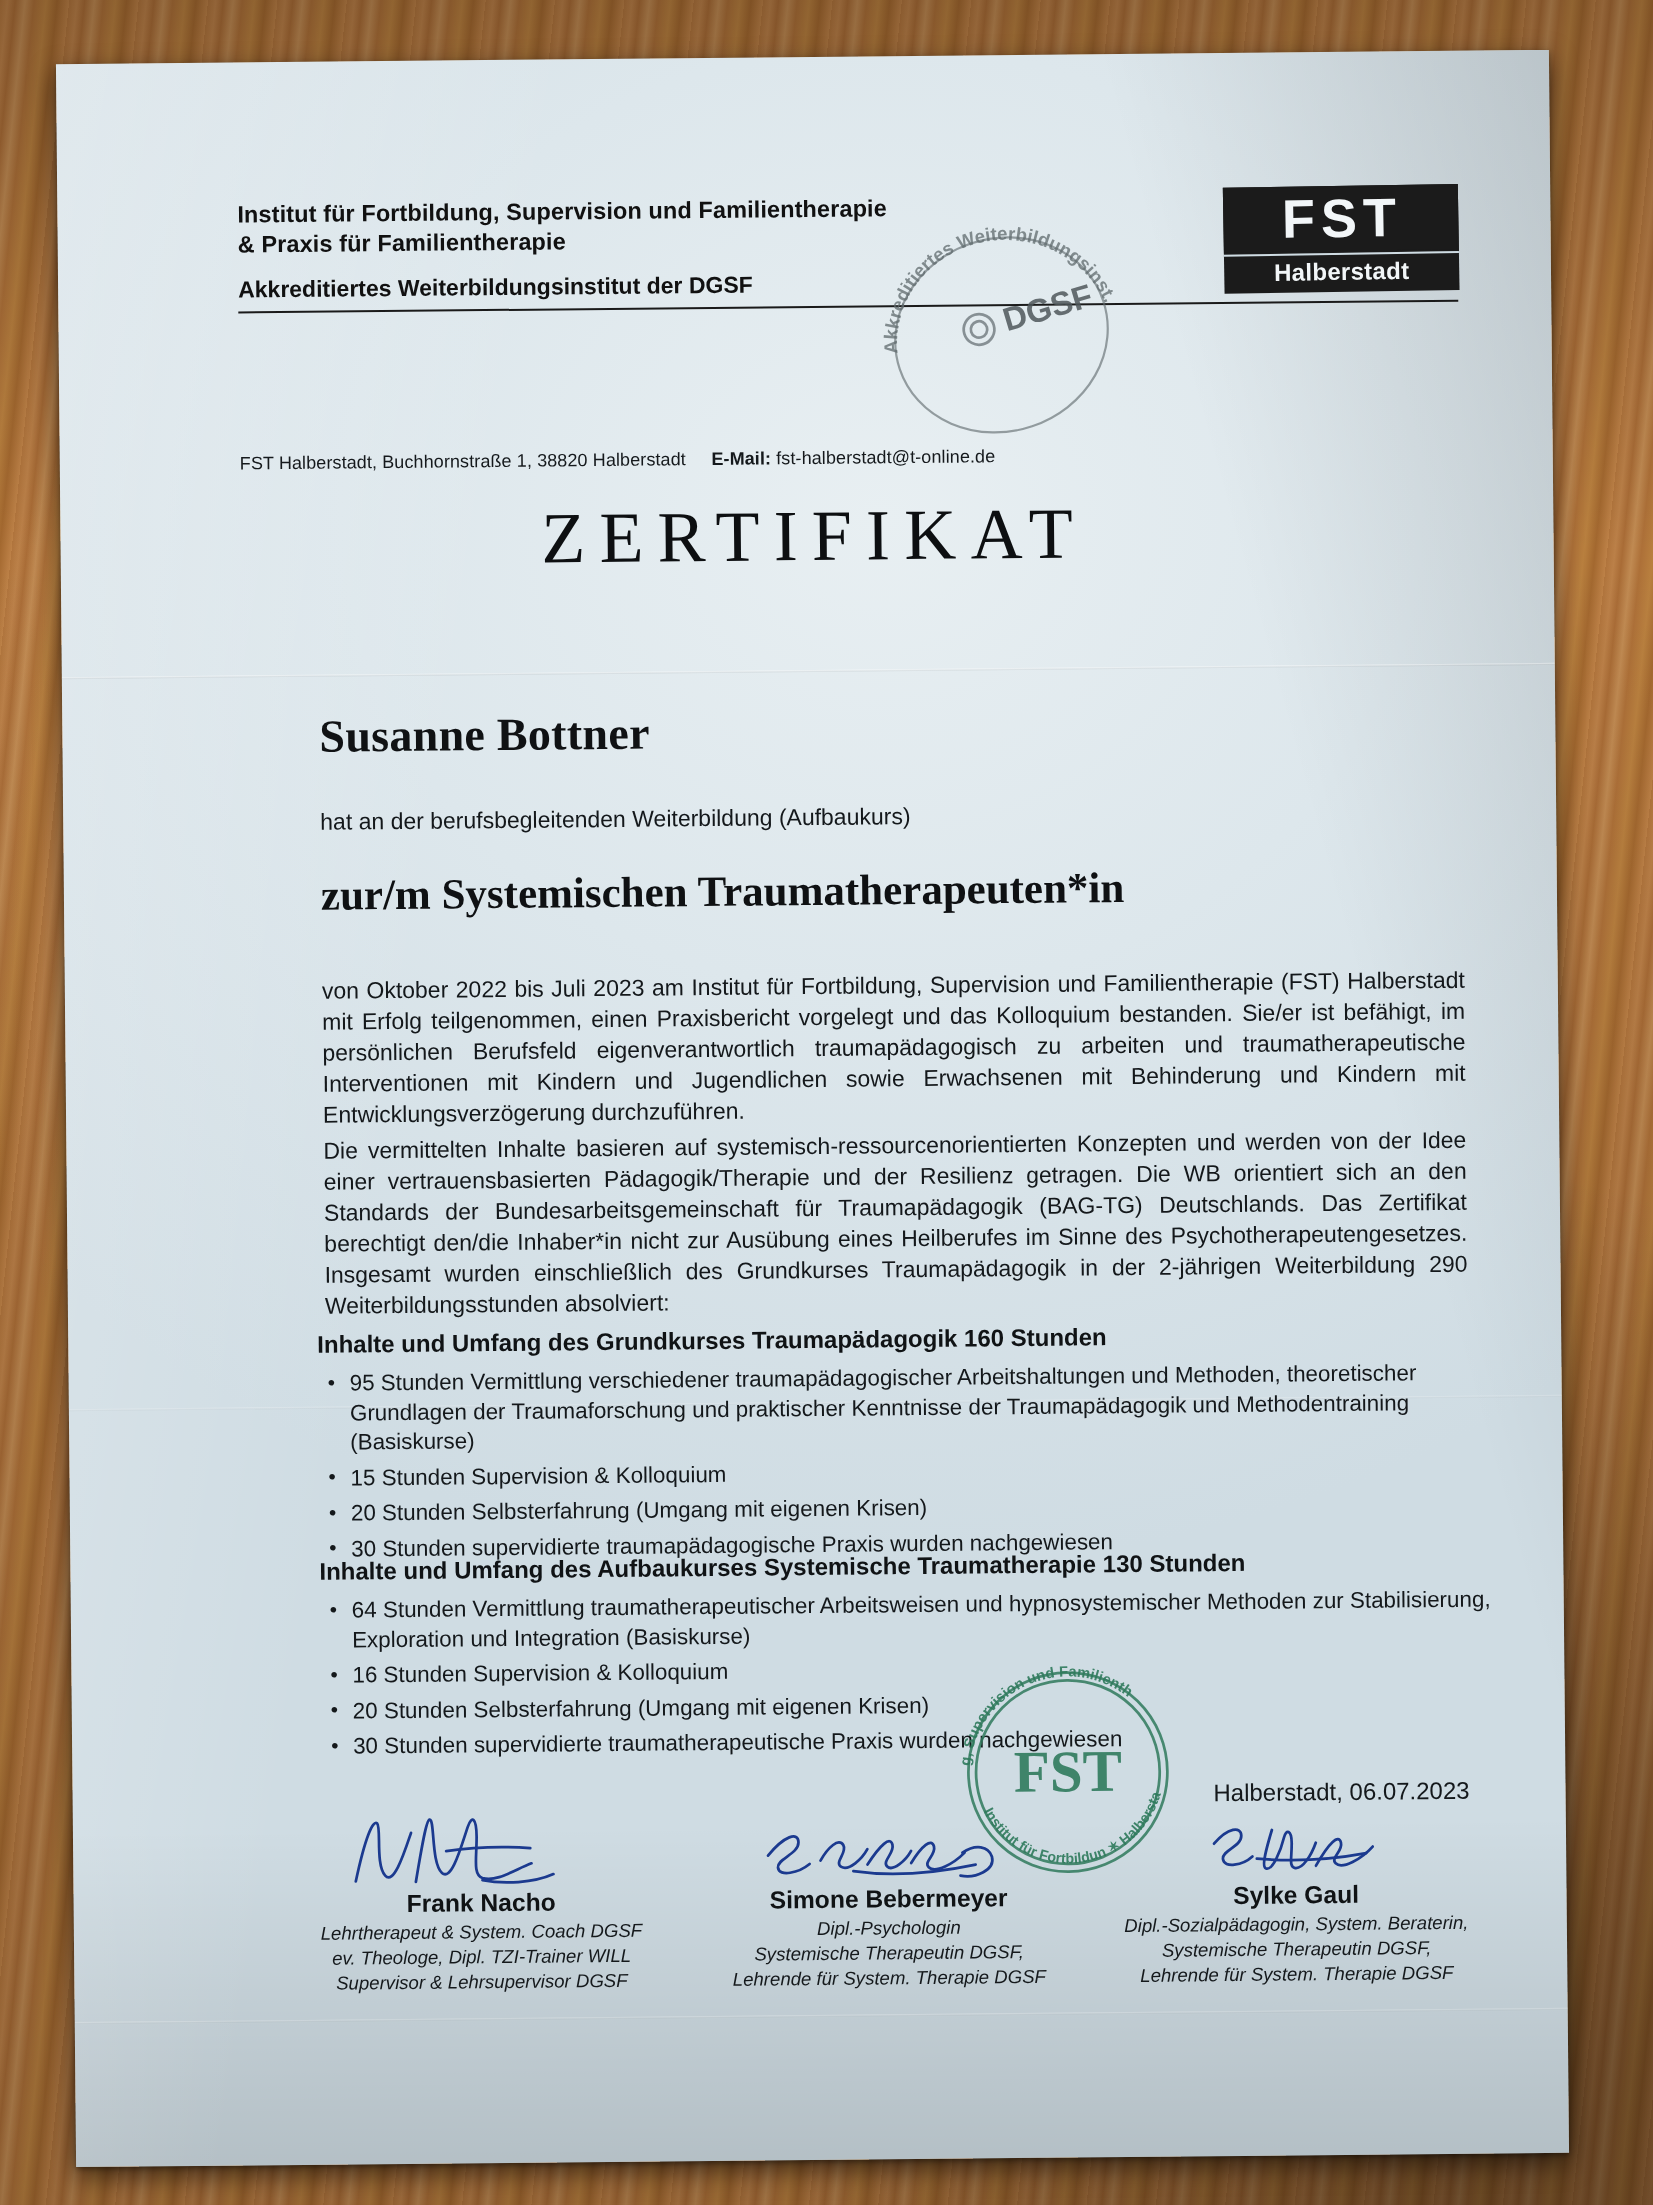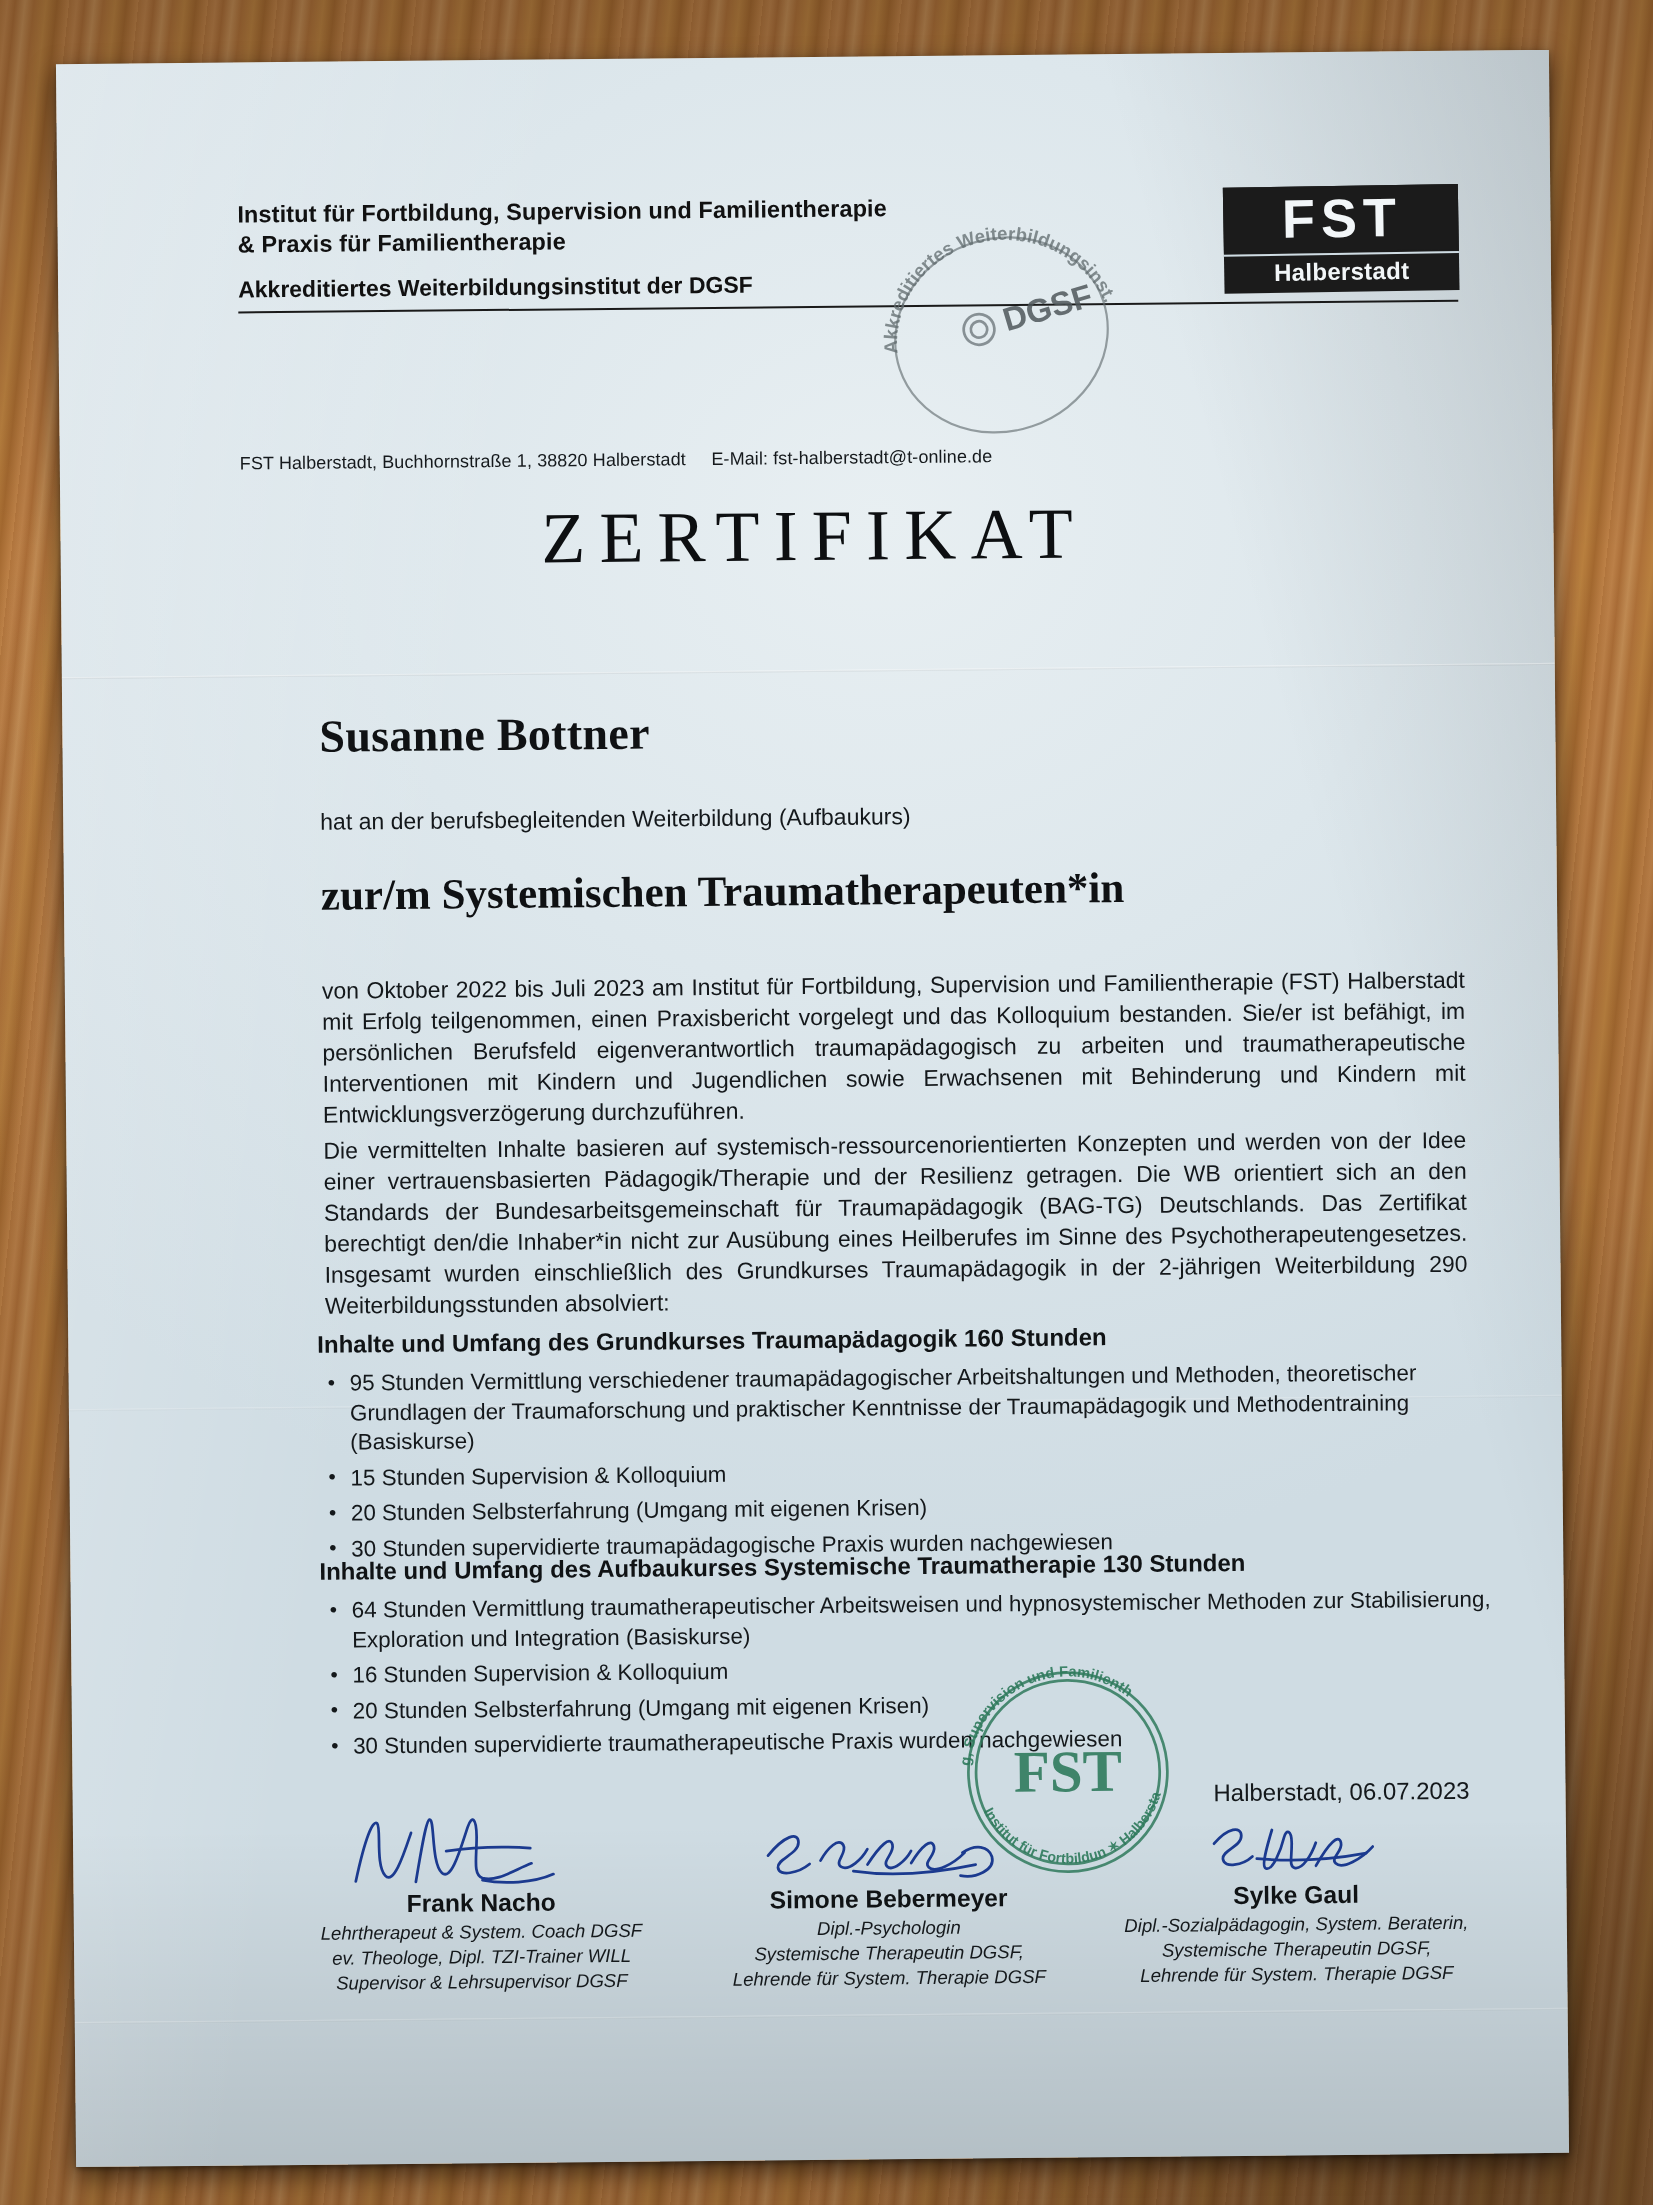--- a/index.html
+++ b/index.html
@@ -118,21 +118,21 @@
   }
   .contact {
     position: absolute;
     left: 180px;
     top: 391px;
     width: 1258px;
     font-size: 18px;
     color: #15191c;
     letter-spacing: 0.1px;
   }
-  .contact .email-label { font-weight: normal; }
+  .contact .email-label { font-weight: bold; }
 
   
   .fst-logo {
     position: absolute;
     right: 92px;
     top: 194px;
     width: 235px;
     transform: translateY(-60px) rotate(-0.4deg);
   }
   .fst-top {

